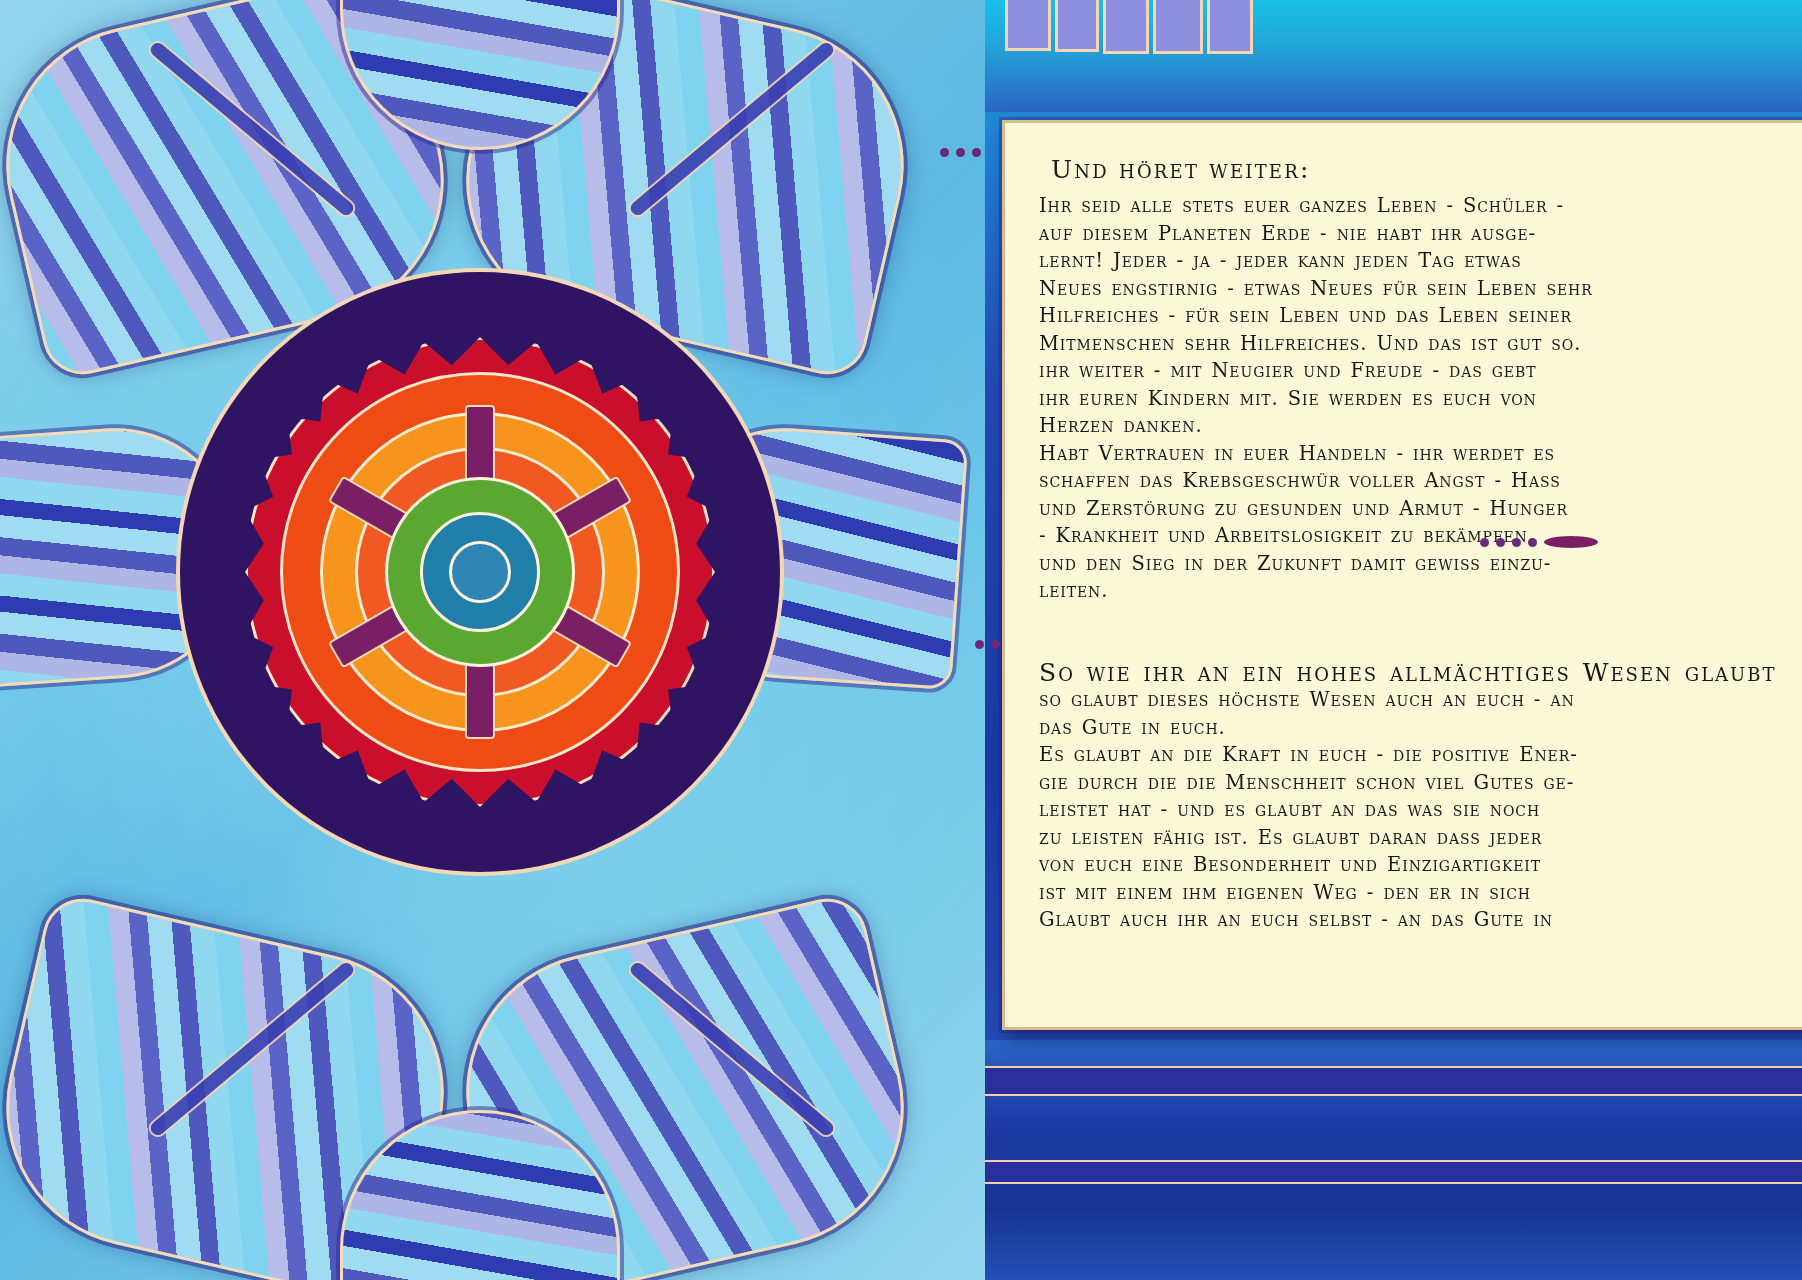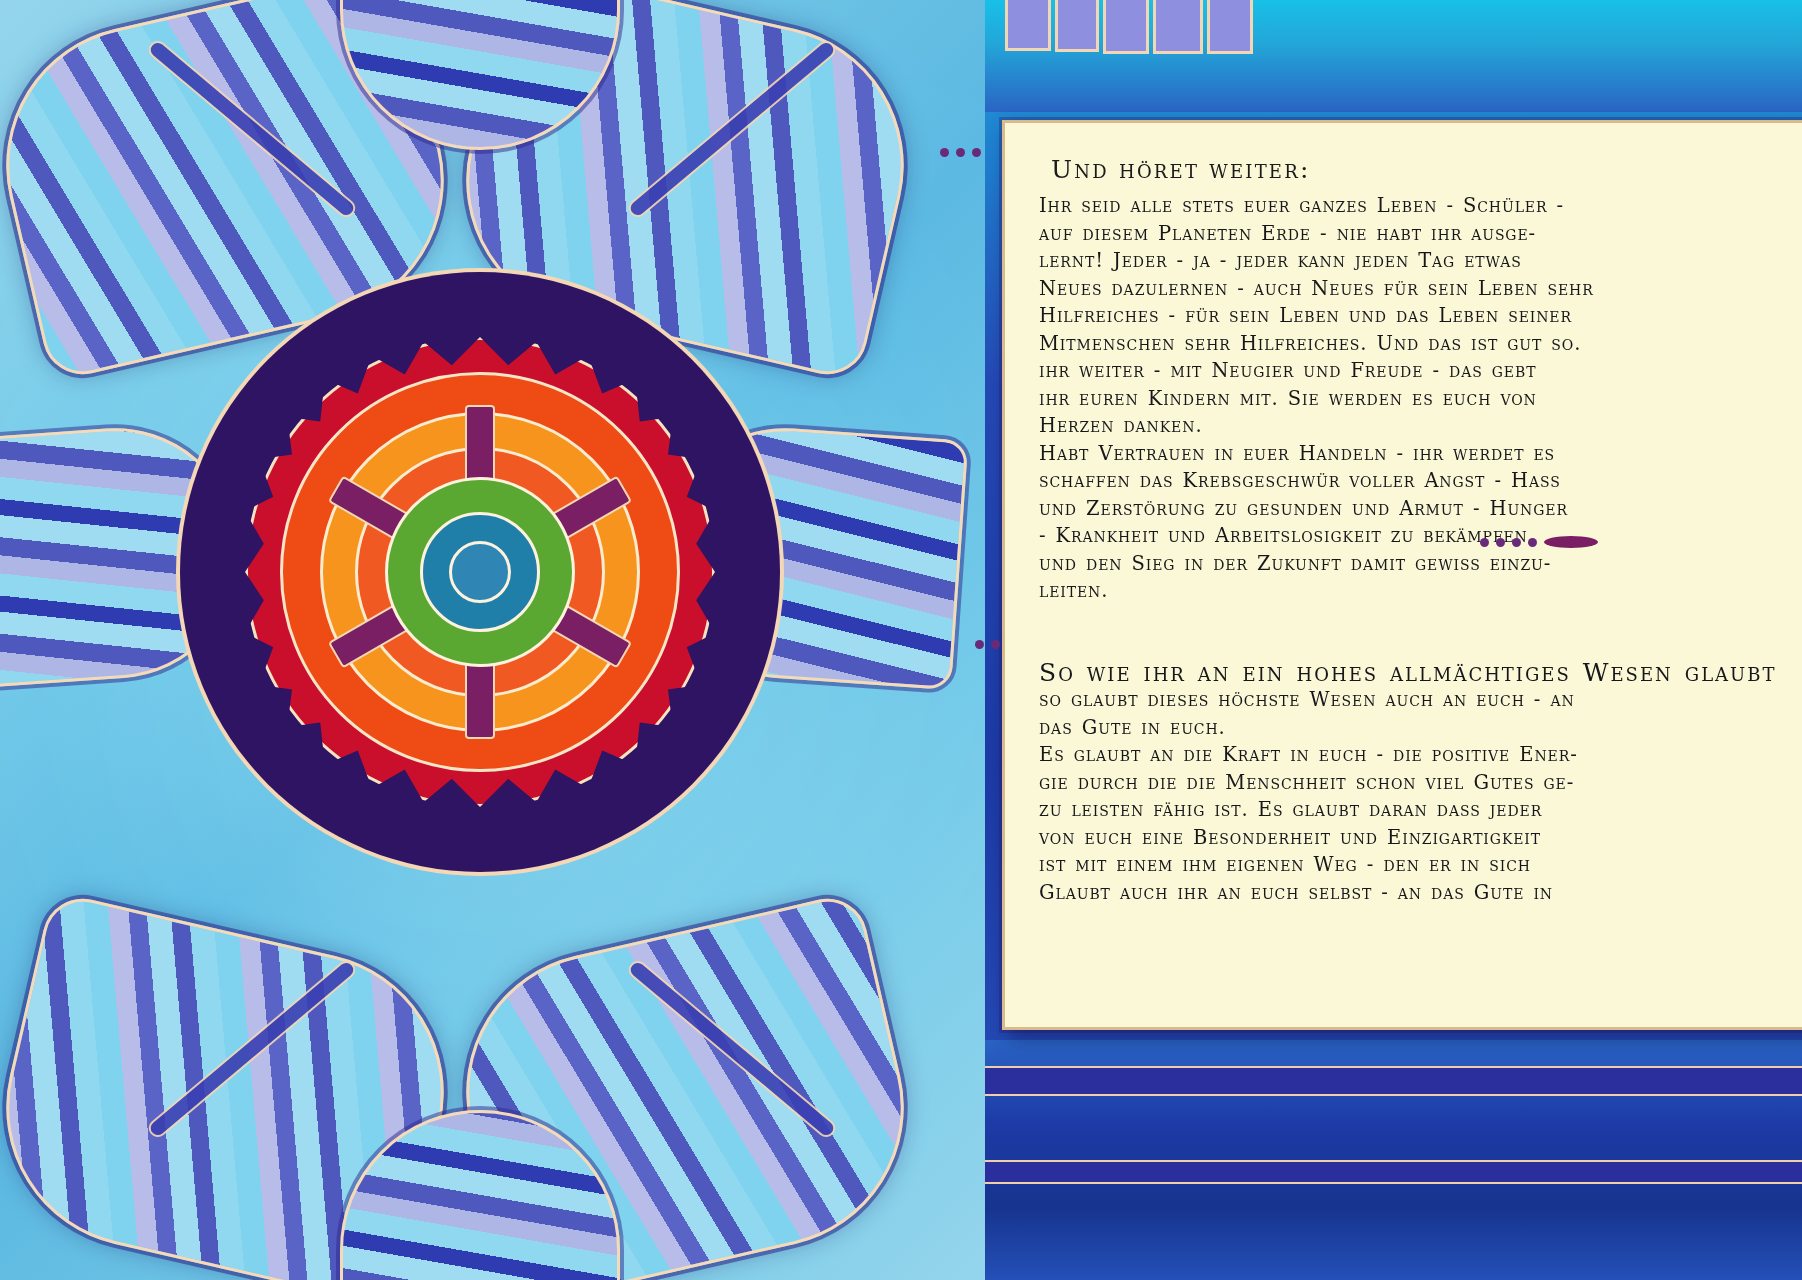--- a/index.html
+++ b/index.html
@@ -253,40 +253,41 @@
     <div class="band" style="left:0; top:120px; width:817px; height:20px;"></div>
   </div>
 
   <div class="text-card">
     <div class="card-heading">Und höret weiter:</div>
 
     <div>
       <p class="para">Ihr seid alle stets euer ganzes Leben - Schüler -</p>
       <p class="para">auf diesem Planeten Erde - nie habt ihr ausge-</p>
       <p class="para">lernt! Jeder - ja - jeder kann jeden Tag etwas</p>
-      <p class="para">Neues dazulernen - auch Neues für sein Leben sehr</p>
+      <p class="para">Neues engstirnig - etwas Neues für sein Leben sehr</p>
       <p class="para">Hilfreiches - für sein Leben und das Leben seiner</p>
       <p class="para">Mitmenschen sehr Hilfreiches. Und das ist gut so.</p>
       <p class="para">ihr weiter - mit Neugier und Freude - das gebt</p>
       <p class="para">ihr euren Kindern mit. Sie werden es euch von</p>
       <p class="para">Herzen danken.</p>
       <p class="para">Habt Vertrauen in euer Handeln - ihr werdet es</p>
       <p class="para">schaffen das Krebsgeschwür voller Angst - Hass</p>
       <p class="para">und Zerstörung zu gesunden und Armut - Hunger</p>
       <p class="para">- Krankheit und Arbeitslosigkeit zu bekämpfen</p>
       <p class="para">und den Sieg in der Zukunft damit gewiss einzu-</p>
       <p class="para">leiten.</p>
     </div>
 
     <div>
       <p class="para block2 dropcap">So wie ihr an ein hohes allmächtiges Wesen glaubt</p>
       <p class="para">so glaubt dieses höchste Wesen auch an euch - an</p>
       <p class="para">das Gute in euch.</p>
       <p class="para">Es glaubt an die Kraft in euch - die positive Ener-</p>
       <p class="para">gie durch die die Menschheit schon viel Gutes ge-</p>
+      <p class="para">leistet hat - und es glaubt an das was sie noch</p>
       <p class="para">zu leisten fähig ist. Es glaubt daran dass jeder</p>
       <p class="para">von euch eine Besonderheit und Einzigartigkeit</p>
       <p class="para">ist mit einem ihm eigenen Weg - den er in sich</p>
       <p class="para">Glaubt auch ihr an euch selbst - an das Gute in</p>
 
     </div>
   </div>
 
   <div class="dot-row" style="left:940px; top:148px;">
     <span class="d"></span>

